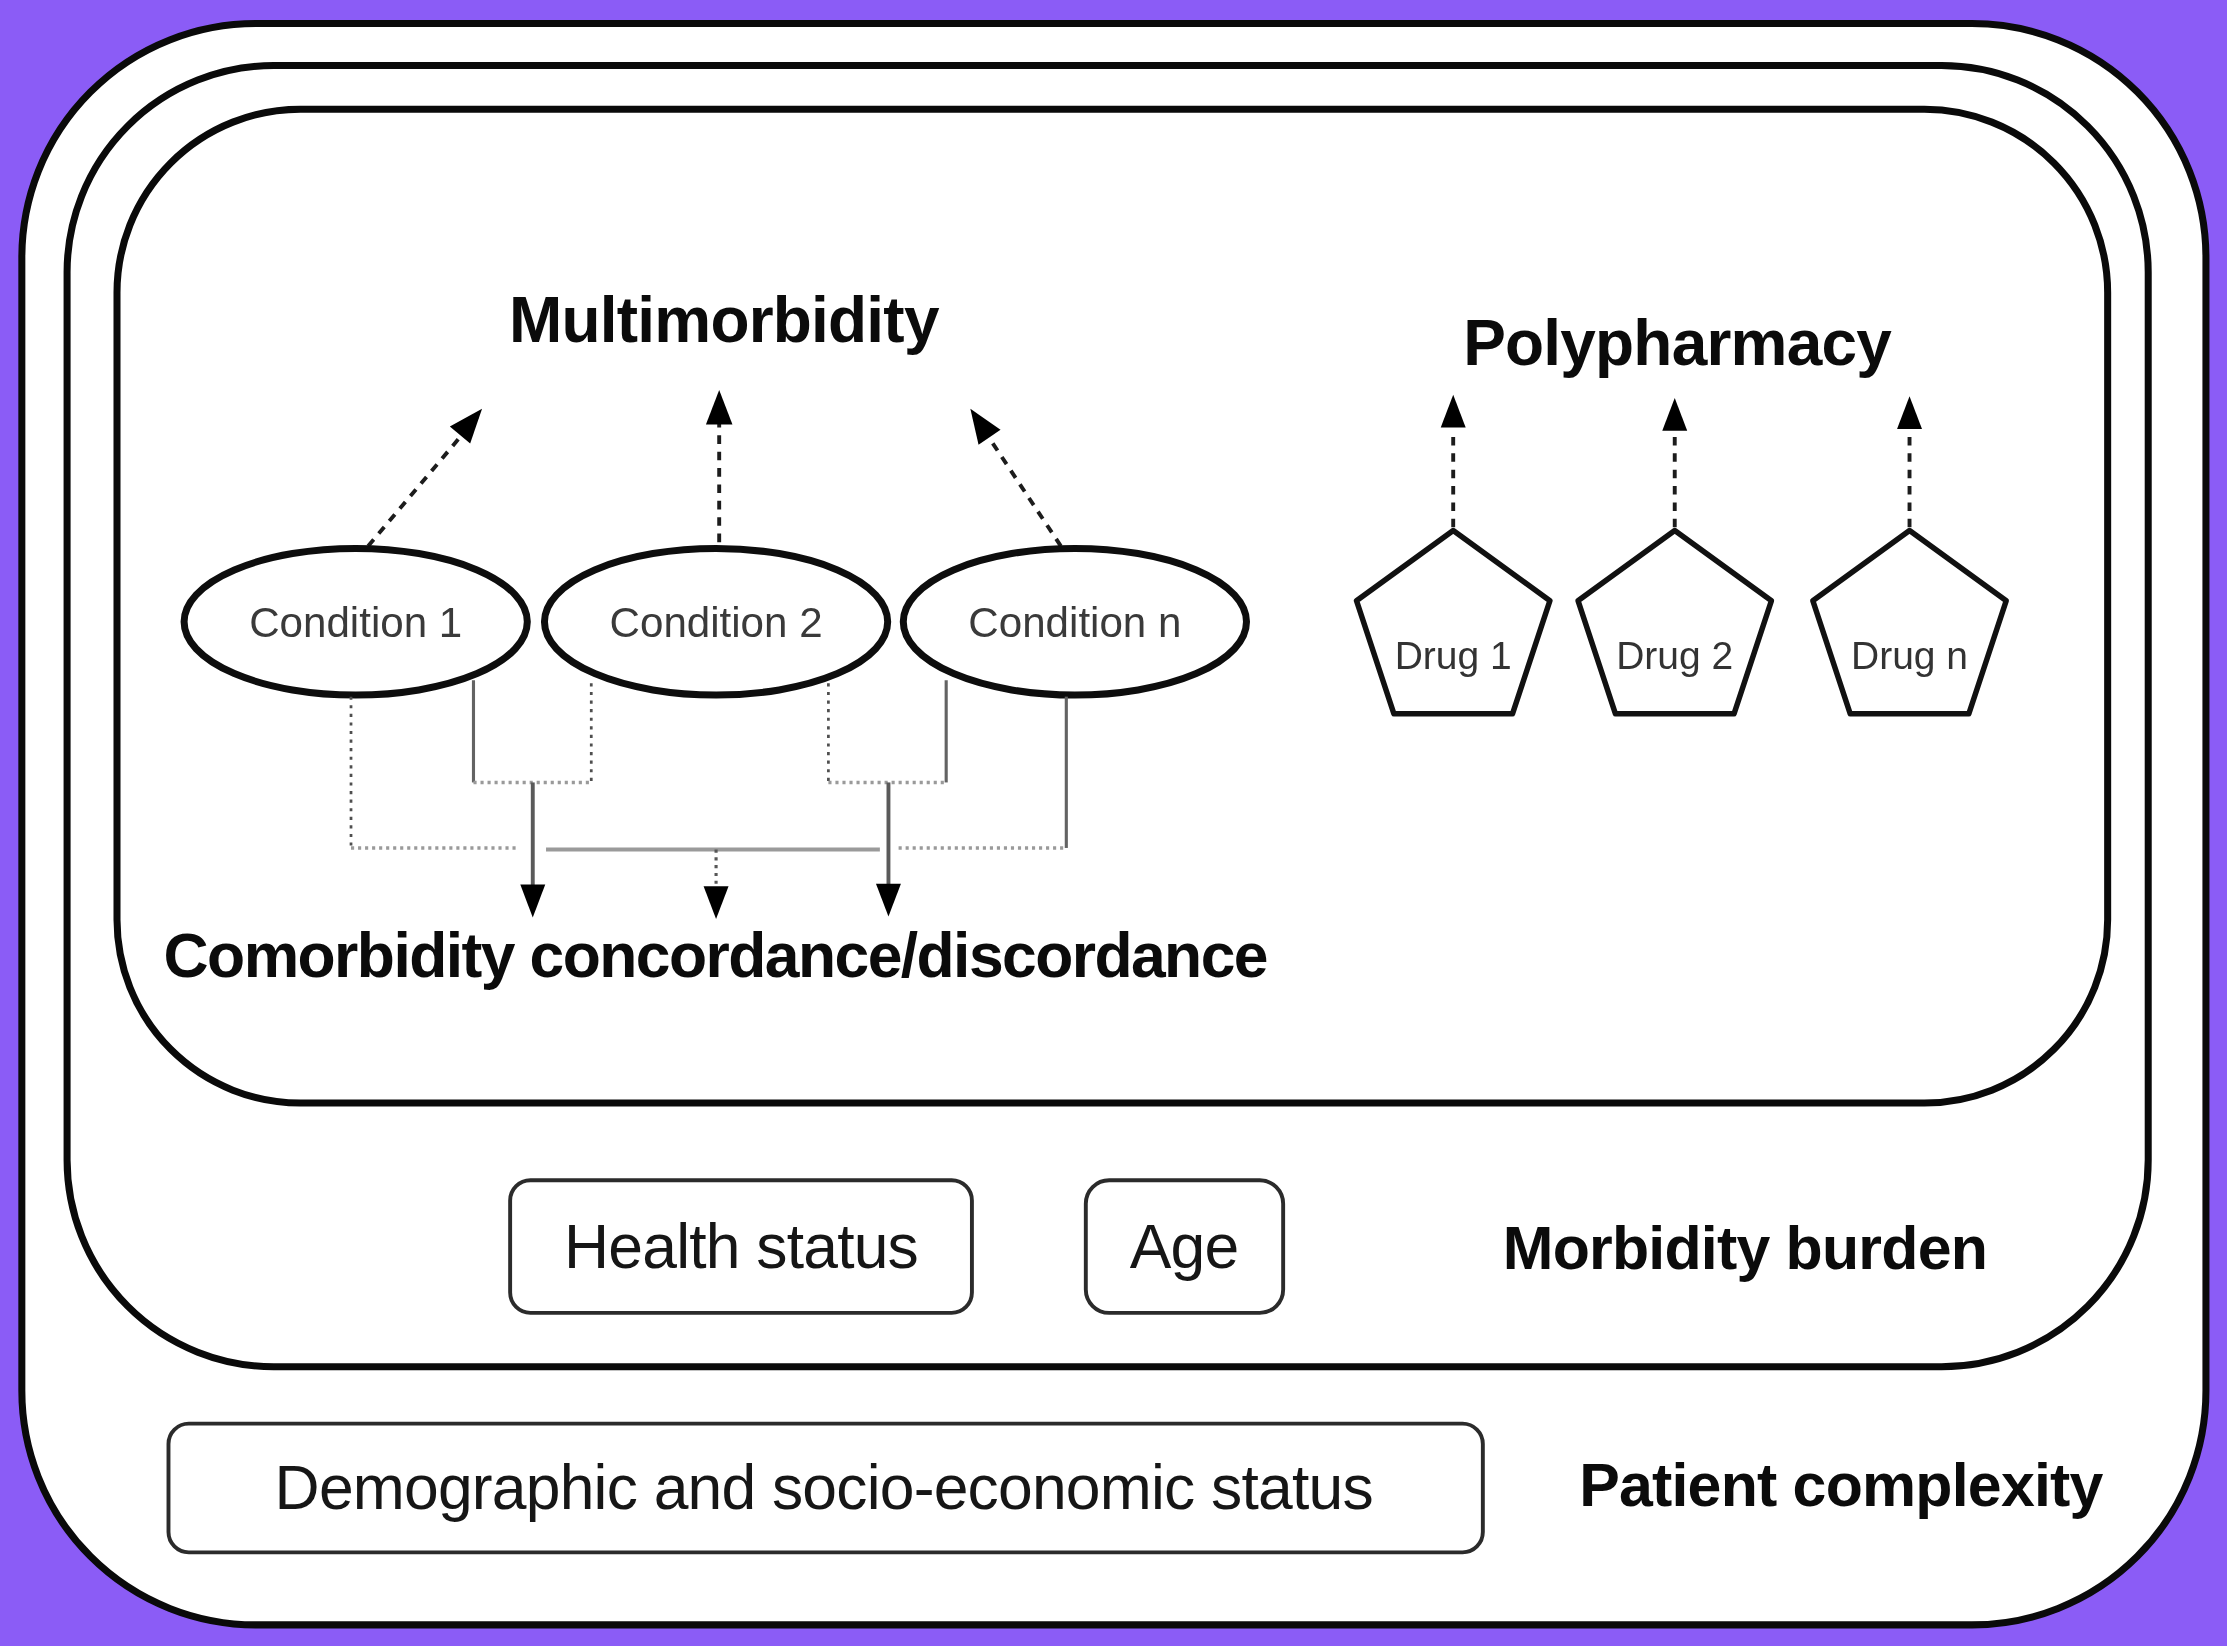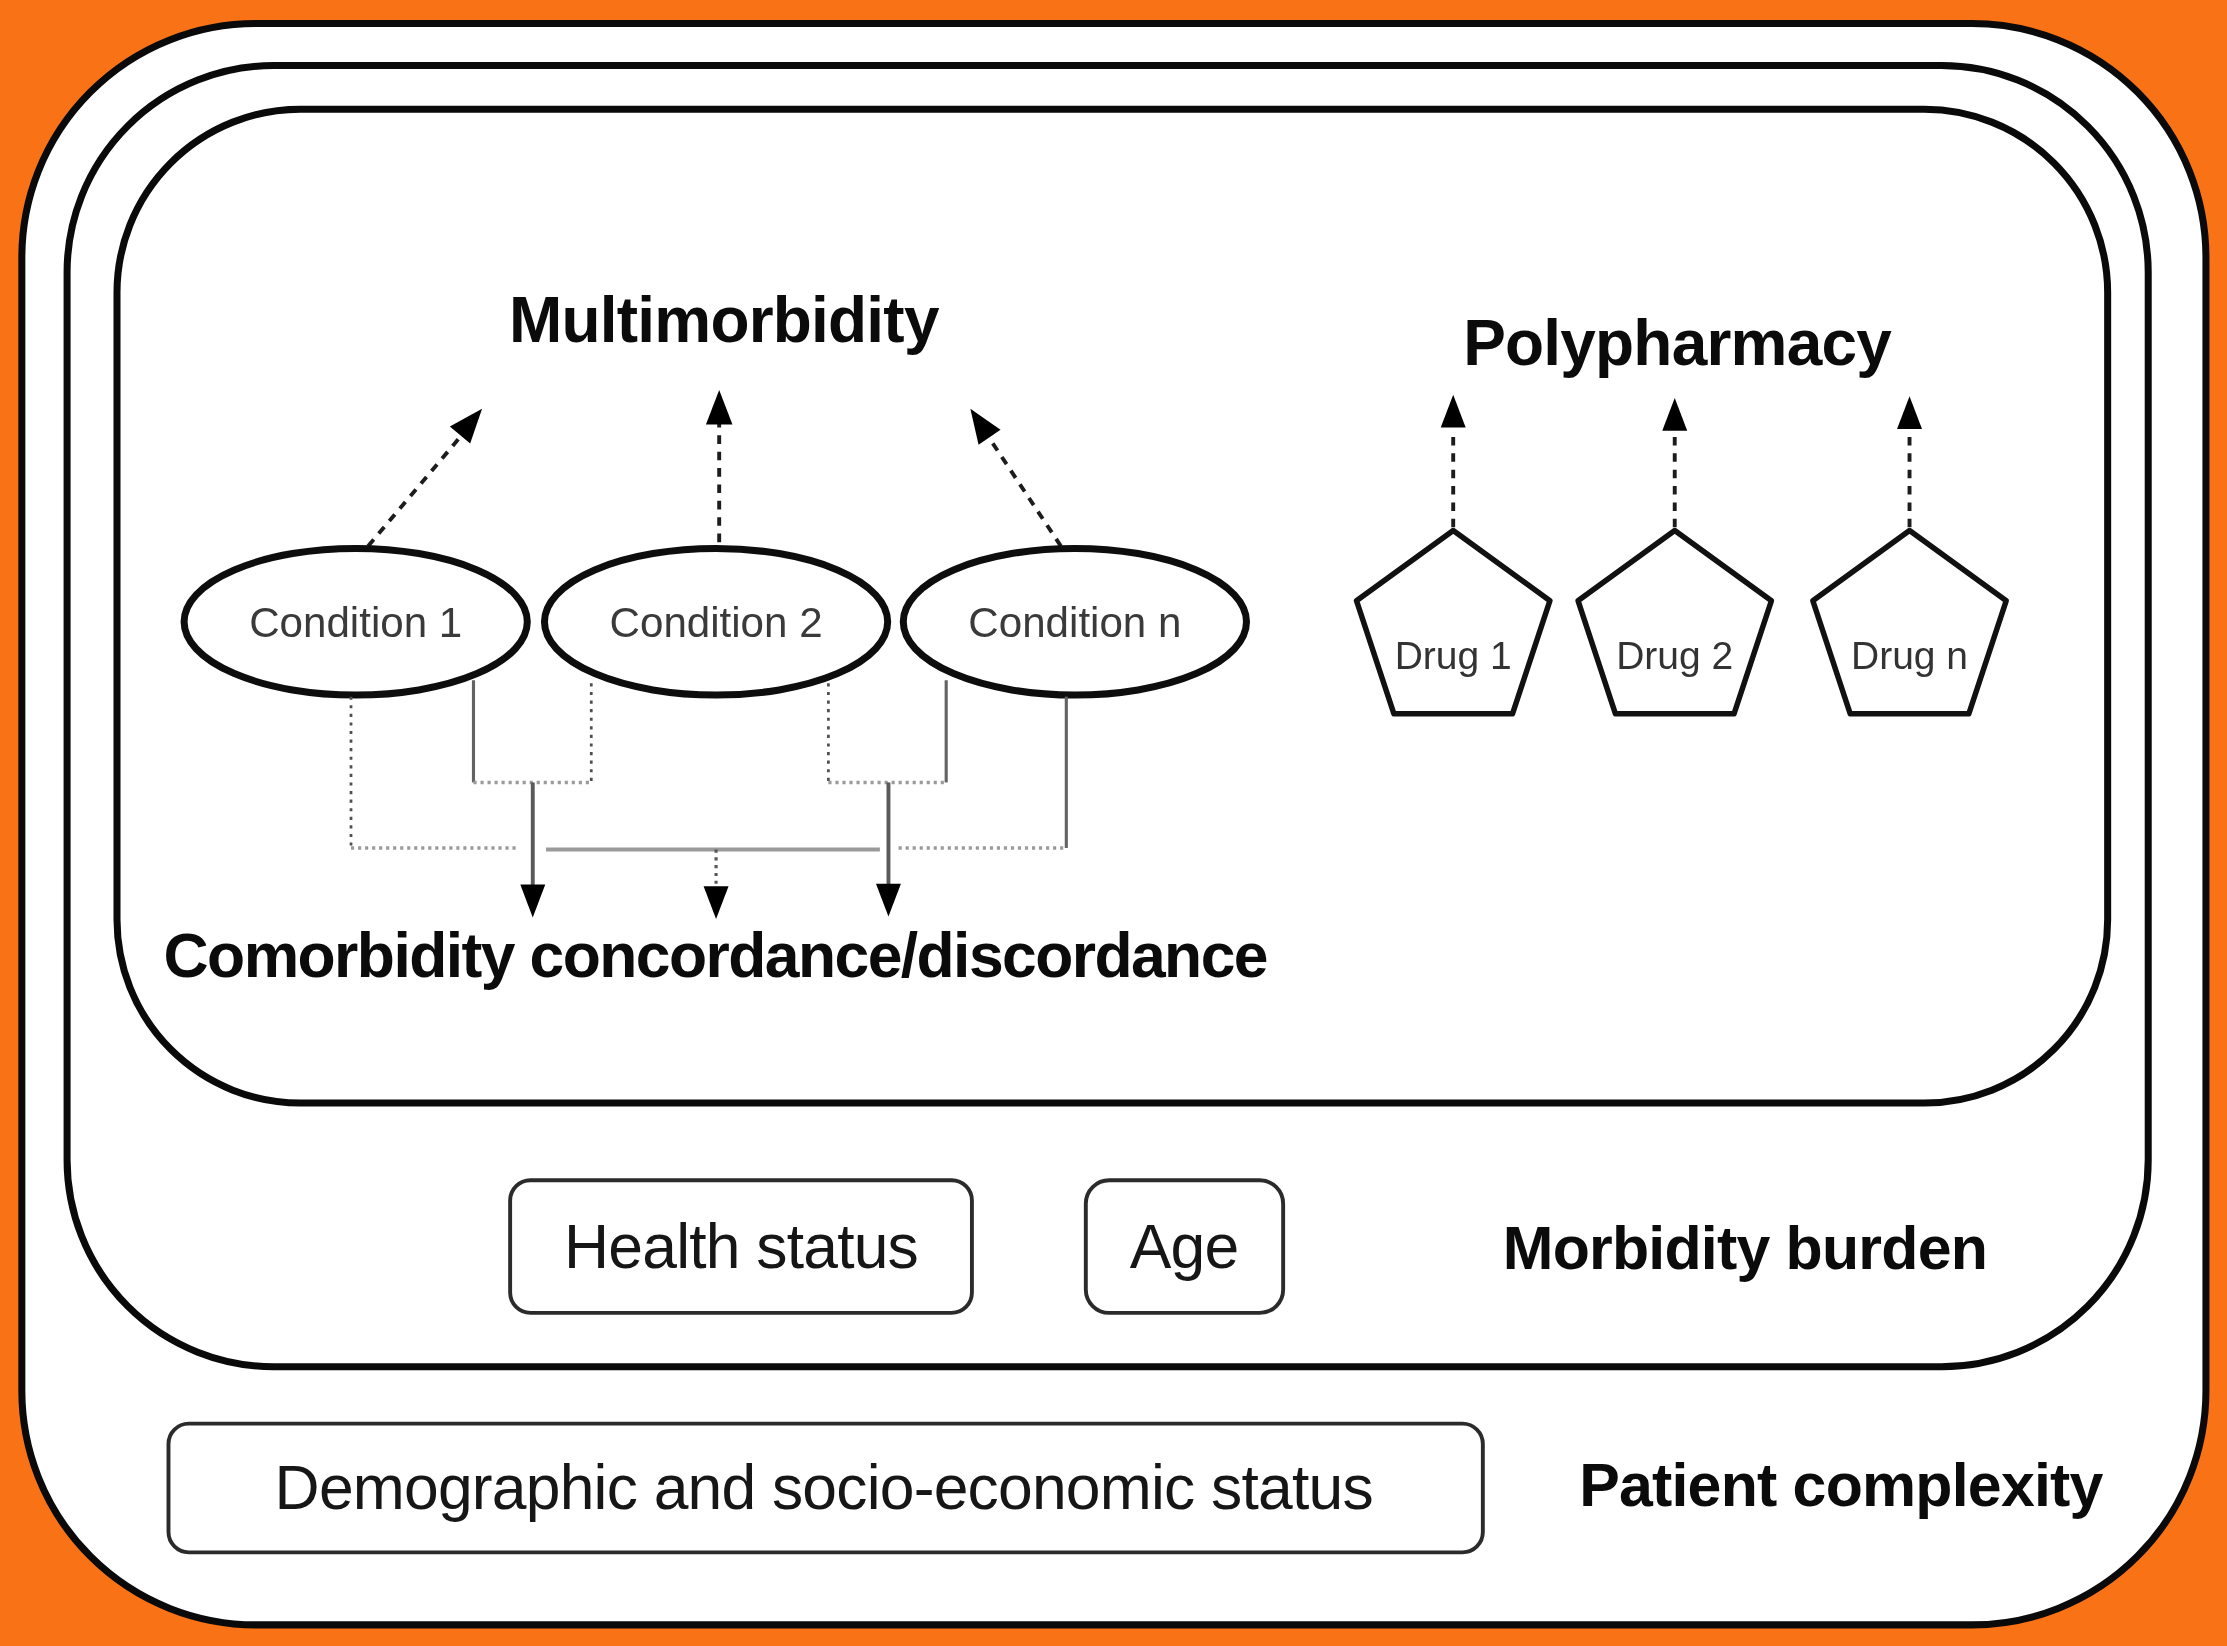--- a/index.html
+++ b/index.html
@@ -5,21 +5,21 @@
   html, body {
     margin: 0;
     padding: 0;
     background: #ffffff;
     font-family: "Liberation Sans", sans-serif;
   }
   #figure-canvas {
     position: relative;
     width: 2227px;
     height: 1646px;
-    background: #f97316;
+    background: #8b5cf6;
     overflow: hidden;
   }
   svg { display: block; }
 
   .boundary {
     fill: #ffffff;
     stroke: #0a0a0a;
     stroke-width: 9;
   }
   .node-ellipse {

